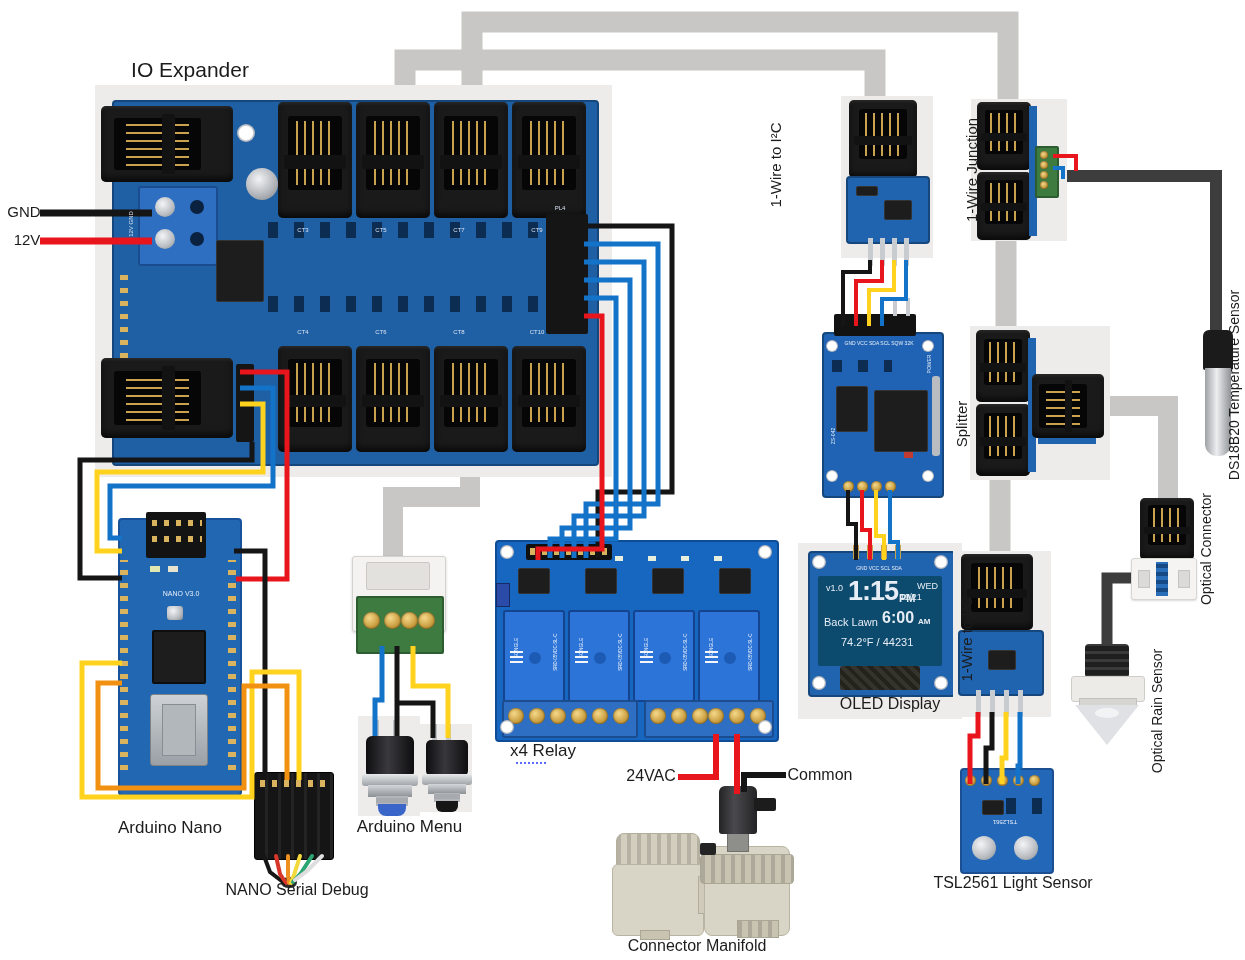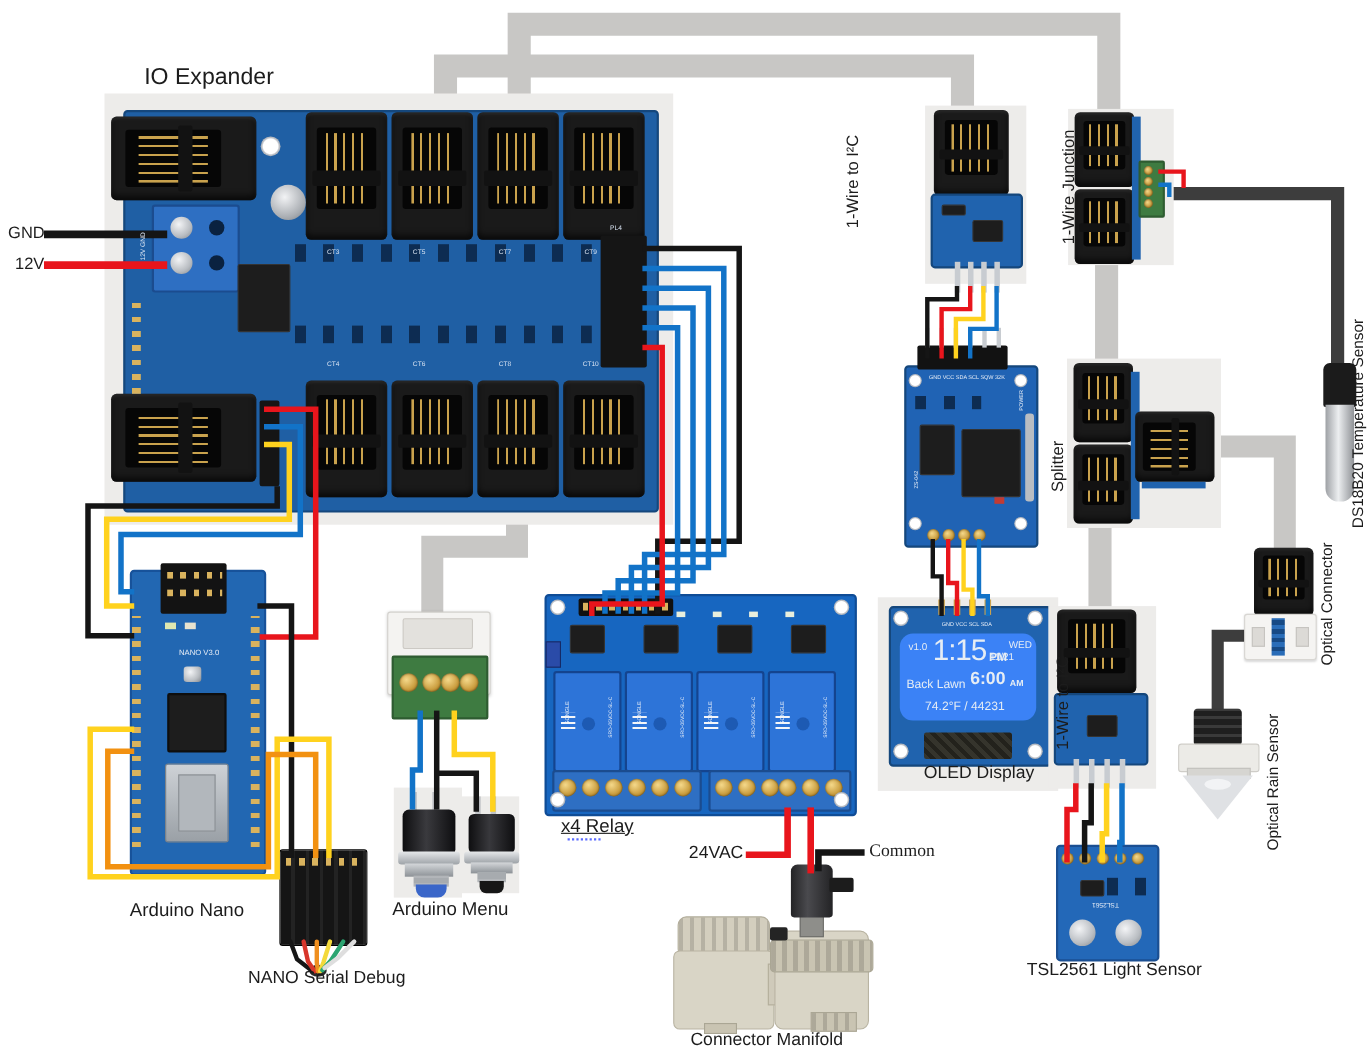--- a/index.html
+++ b/index.html
@@ -26,24 +26,24 @@
   .screwS{position:absolute;border-radius:50%;background:radial-gradient(circle at 38% 35%,#f3f4f6,#b9bdc2 60%,#82868b)}
   .pinstrip{position:absolute;background:repeating-linear-gradient(0deg,#d9b35e 0 5px,rgba(0,0,0,0) 5px 13px)}
   .goldrow{position:absolute;background:repeating-linear-gradient(90deg,#d9b35e 0 5px,rgba(0,0,0,0) 5px 12px)}
   .chip{position:absolute;background:#1d1d1d;border:1px solid #333;border-radius:2px}
   .smdstrip{position:absolute;background:repeating-linear-gradient(90deg,#0d2c52 0 10px,rgba(0,0,0,0) 10px 26px)}
   .relay-cube{position:absolute;width:62px;height:92px;background:#2d74d8;border:2px solid #14448f;border-radius:3px;box-sizing:border-box}
   .relay-cube .logo{position:absolute;left:5px;top:36px;width:13px;height:15px;
     background:repeating-linear-gradient(0deg,#f4f6f9 0 2px,rgba(0,0,0,0) 2px 5px)}
   .relay-cube .dot{position:absolute;left:24px;top:40px;width:12px;height:12px;border-radius:50%;background:#1d5ab3}
   .term{position:absolute;background:#2e6fc3;border:2px solid #1b4c8f;border-radius:3px;box-sizing:border-box}
-  .oled-screen{position:absolute;left:818px;top:576px;width:124px;height:79px;background:#3b82f6;border-radius:12px;overflow:hidden;color:#e6edf4}
+  .oled-screen{position:absolute;left:818px;top:576px;width:124px;height:90px;background:#0c4a6e;border-radius:2px;overflow:hidden;color:#e6edf4}
   .oled-screen span{position:absolute;white-space:nowrap}
   .os-ver{left:8px;top:7px;font-size:9px}
-  .os-time{left:30px;top:0px;font-size:27px;font-weight:400;letter-spacing:-1px}
+  .os-time{left:30px;top:0px;font-size:27px;font-weight:700;letter-spacing:-1px}
   .os-ampm{left:81px;top:16px;font-size:11px;font-weight:700}
   .os-day{left:99px;top:5px;font-size:9px;font-weight:400}
   .os-date{left:82px;top:16px;font-size:9px}
   .os-zone{left:6px;top:40px;font-size:11px}
   .os-next{left:64px;top:33px;font-size:16px;font-weight:700}
   .os-nextampm{left:100px;top:41px;font-size:8px;font-weight:700}
   .os-stats{left:23px;top:60px;font-size:11px}
   .ridges-v{background-image:repeating-linear-gradient(90deg,rgba(0,0,0,.14) 0 4px,rgba(0,0,0,0) 4px 10px)}
   .ridges-h{background-image:repeating-linear-gradient(0deg,rgba(255,255,255,.12) 0 3px,rgba(0,0,0,0) 3px 8px)}
 </style>
@@ -429,23 +429,23 @@
     </svg>
 
   <div id="label-layer">
       <div class="lbl" style="left: 190px; top: 70px; font-size: 21px; color: rgb(28, 28, 28); transform: translate(-50%, -50%) rotate(0deg);">IO Expander</div>
       <div class="lbl" style="left: 24px; top: 212px; font-size: 15px; color: rgb(28, 28, 28); transform: translate(-50%, -50%) rotate(0deg);">GND</div>
       <div class="lbl" style="left: 27px; top: 240px; font-size: 15px; color: rgb(28, 28, 28); transform: translate(-50%, -50%) rotate(0deg);">12V</div>
       <div class="lbl" style="left: 170px; top: 828px; font-size: 17px; color: rgb(28, 28, 28); transform: translate(-50%, -50%) rotate(0deg);">Arduino Nano</div>
       <div class="lbl" style="left: 297px; top: 890px; font-size: 16px; color: rgb(28, 28, 28); transform: translate(-50%, -50%) rotate(0deg);">NANO Serial Debug</div>
       <div class="lbl" style="left: 386px; top: 827px; font-size: 17px; color: rgb(28, 28, 28); transform: translate(-50%, -50%) rotate(0deg);">Arduino</div>
       <div class="lbl" style="left: 441px; top: 827px; font-size: 17px; color: rgb(28, 28, 28); transform: translate(-50%, -50%) rotate(0deg);">Menu</div>
-      <div class="lbl" style="left: 543px; top: 751px; font-size: 17px; color: rgb(28, 28, 28); transform: translate(-50%, -50%) rotate(0deg); text-decoration: underline;">x4 Relay</div>
+      <div class="lbl" style="left: 543px; top: 751px; font-size: 17px; color: rgb(28, 28, 28); transform: translate(-50%, -50%) rotate(0deg);">x4 Relay</div>
       <div class="lbl" style="left: 651px; top: 776px; font-size: 16px; color: rgb(28, 28, 28); transform: translate(-50%, -50%) rotate(0deg);">24VAC</div>
-      <div class="lbl" style="left: 820px; top: 775px; font-size: 16px; color: rgb(28, 28, 28); transform: translate(-50%, -50%) rotate(0deg); font-family: Liberation Serif, serif;">Common</div>
+      <div class="lbl" style="left: 820px; top: 775px; font-size: 16px; color: rgb(28, 28, 28); transform: translate(-50%, -50%) rotate(0deg);">Common</div>
       <div class="lbl" style="left: 697px; top: 946px; font-size: 16px; color: rgb(28, 28, 28); transform: translate(-50%, -50%) rotate(0deg);">Connector Manifold</div>
       <div class="lbl" style="left: 890px; top: 704px; font-size: 16px; color: rgb(28, 28, 28); transform: translate(-50%, -50%) rotate(0deg);">OLED Display</div>
       <div class="lbl" style="left: 776px; top: 165px; font-size: 15px; color: rgb(28, 28, 28); transform: translate(-50%, -50%) rotate(-90deg);">1-Wire to I²C</div>
       <div class="lbl" style="left: 972px; top: 170px; font-size: 15px; color: rgb(28, 28, 28); transform: translate(-50%, -50%) rotate(-90deg);">1-Wire Junction</div>
       <div class="lbl" style="left: 962px; top: 424px; font-size: 15px; color: rgb(28, 28, 28); transform: translate(-50%, -50%) rotate(-90deg);">Splitter</div>
       <div class="lbl" style="left: 1234px; top: 385px; font-size: 14px; color: rgb(28, 28, 28); transform: translate(-50%, -50%) rotate(-90deg);">DS18B20 Temperature Sensor</div>
       <div class="lbl" style="left: 1206px; top: 549px; font-size: 14px; color: rgb(28, 28, 28); transform: translate(-50%, -50%) rotate(-90deg);">Optical Connector</div>
       <div class="lbl" style="left: 1157px; top: 711px; font-size: 14px; color: rgb(28, 28, 28); transform: translate(-50%, -50%) rotate(-90deg);">Optical Rain Sensor</div>
       <div class="lbl" style="left: 967px; top: 639px; font-size: 15px; color: rgb(28, 28, 28); transform: translate(-50%, -50%) rotate(-90deg);">1-Wire to I²C</div>
       <div class="lbl" style="left: 1013px; top: 883px; font-size: 16px; color: rgb(28, 28, 28); transform: translate(-50%, -50%) rotate(0deg);">TSL2561 Light Sensor</div>

